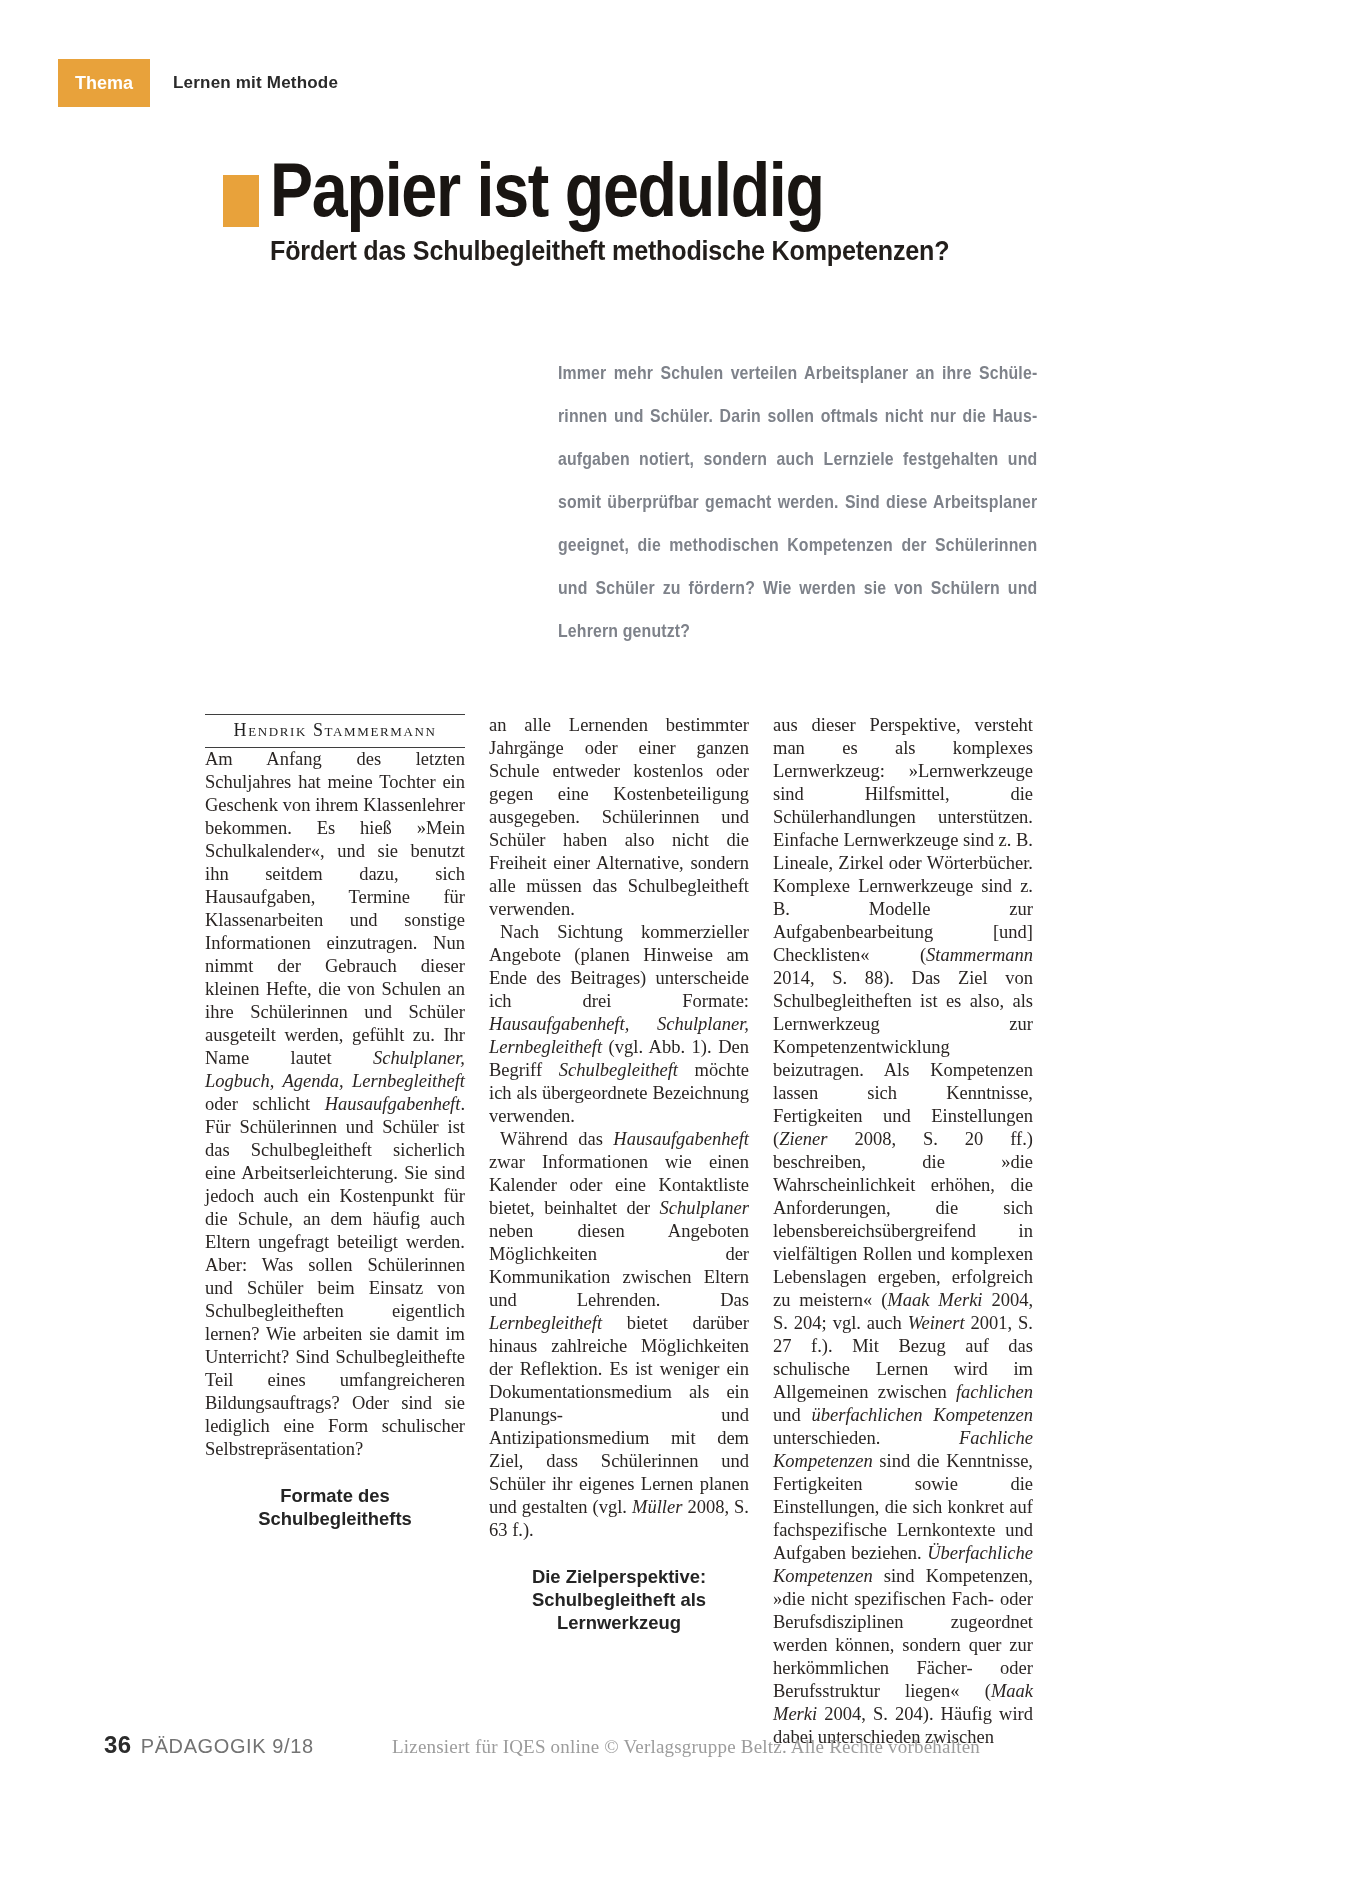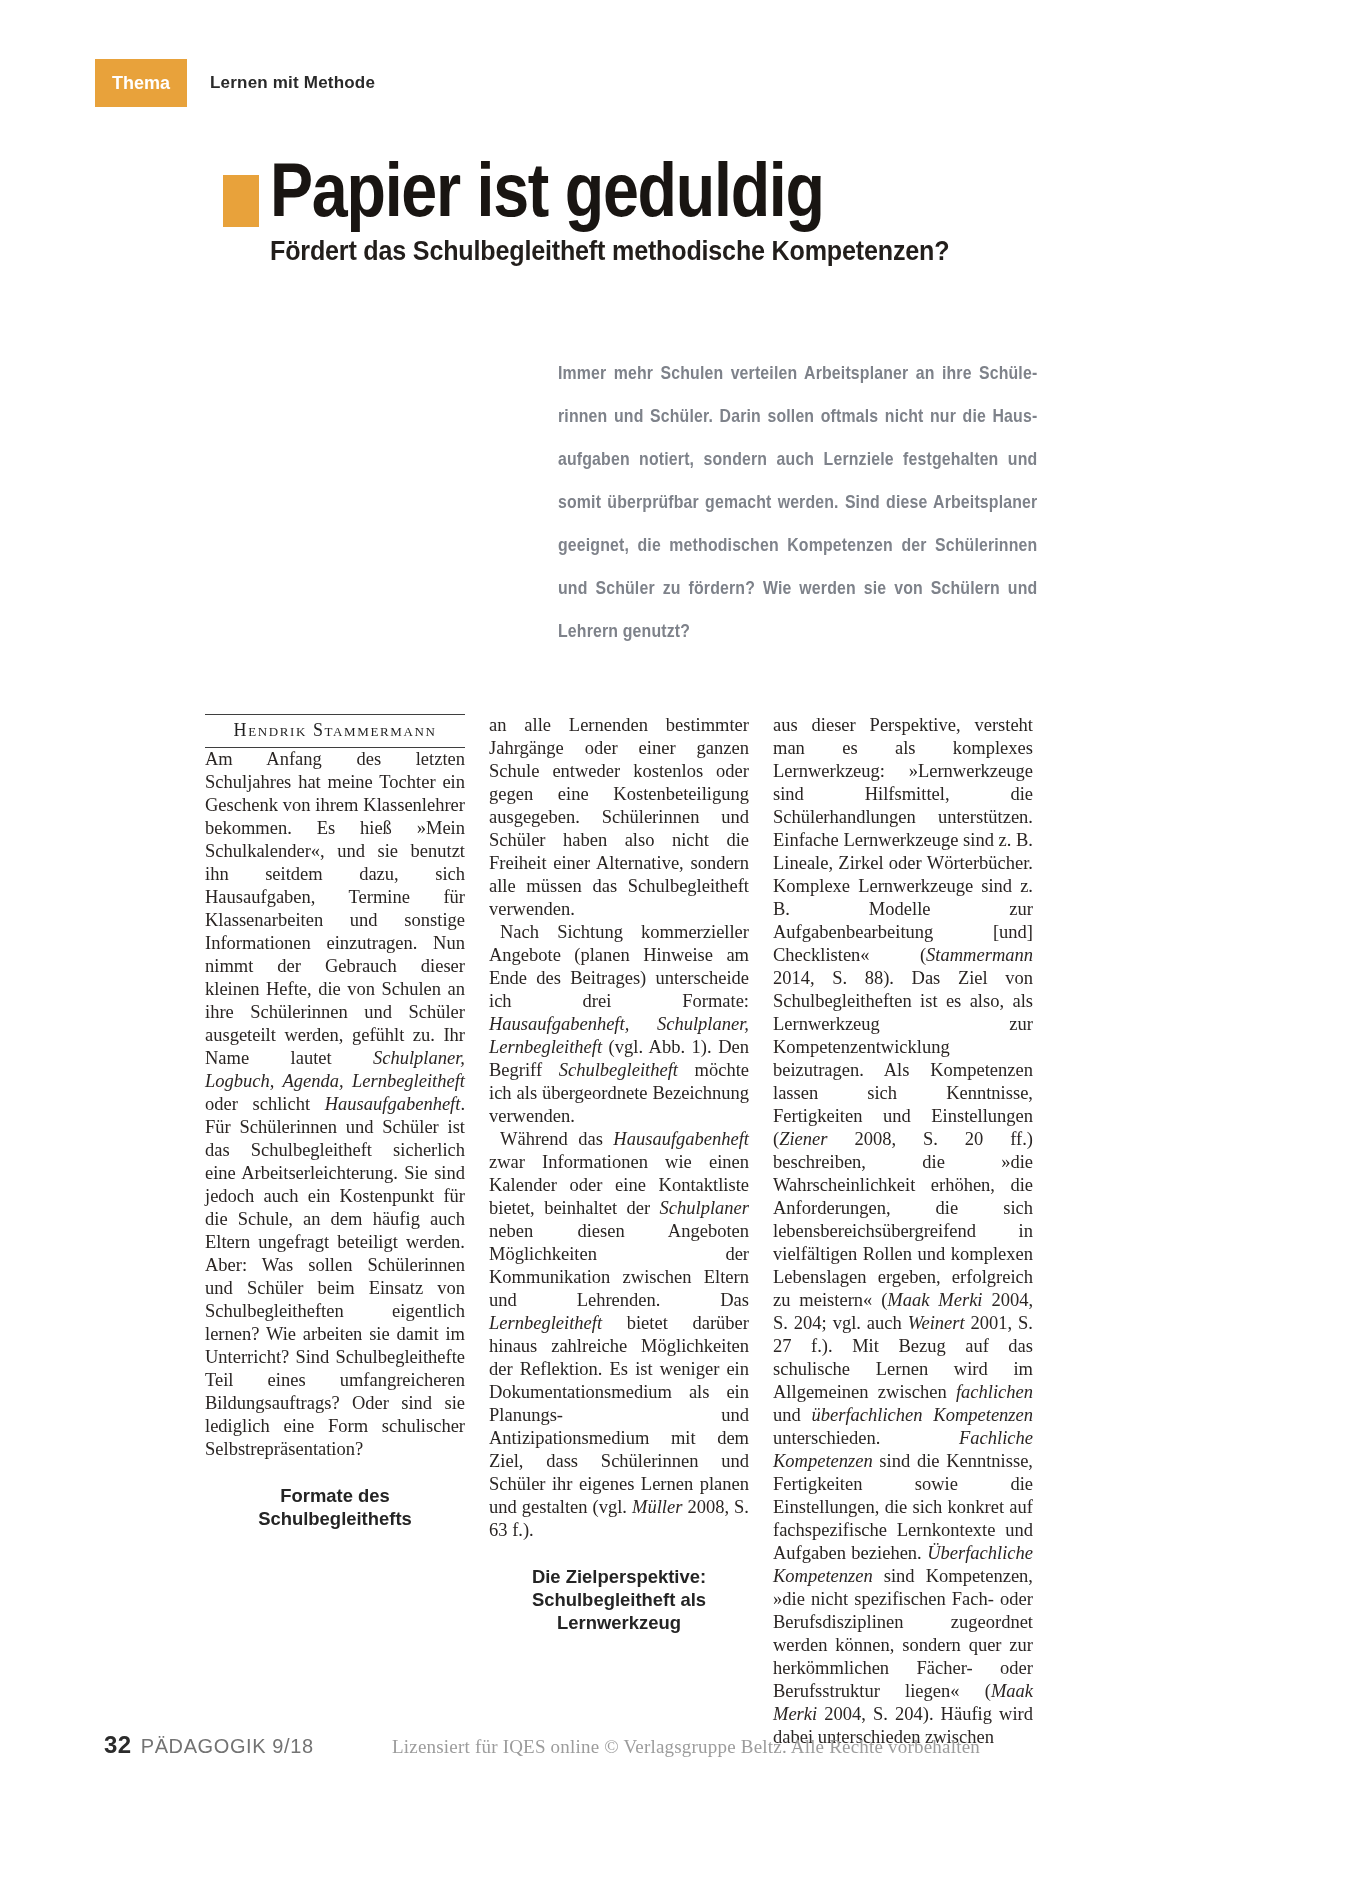--- a/index.html
+++ b/index.html
@@ -17,21 +17,21 @@
     font-family:"Liberation Serif",serif;
     color:var(--ink);
     overflow:hidden;
   }
   
   .kicker{position:absolute;left:58px;top:59px;display:flex;align-items:center;gap:23px;}
   .kicker-badge{
     width:92px;height:48px;background:var(--accent);
     display:flex;align-items:center;justify-content:center;
     color:#ffffff;font-family:"Liberation Sans",sans-serif;
-    font-weight:bold;font-size:18px;margin-left:37px;
+    font-weight:bold;font-size:18px;
   }
   .kicker-label{
     font-family:"Liberation Sans",sans-serif;
     font-weight:700;font-size:17px;color:#2a2a2a;letter-spacing:.2px;
   }
   
   .title-square{position:absolute;left:223px;top:175px;width:36px;height:52px;background:var(--accent);}
   .article-title{
     position:absolute;left:270px;top:152px;
     font-family:"Liberation Sans",sans-serif;font-weight:bold;
@@ -134,19 +134,19 @@
         <h3 class="col-heading">Die Zielperspektive:
 Schulbegleitheft als
 Lernwerkzeug</h3>
       </div>
     <div class="column">
         <p class="body-p"><span>aus dieser Perspektive, versteht man es als komplexes Lernwerkzeug: »Lernwerkzeuge sind Hilfsmittel, die Schülerhandlungen unterstützen. Einfache Lernwerkzeuge sind z. B. Lineale, Zirkel oder Wörterbücher. Komplexe Lernwerkzeuge sind z. B. Modelle zur Aufgabenbearbeitung [und] Checklisten« (</span><em>Stammermann</em><span> 2014, S. 88). Das Ziel von Schulbegleitheften ist es also, als Lernwerkzeug zur Kompetenzentwicklung beizutragen. Als Kompetenzen lassen sich Kenntnisse, Fertigkeiten und Einstellungen (</span><em>Ziener</em><span> 2008, S. 20 ff.) beschreiben, die »die Wahrscheinlichkeit erhöhen, die Anforderungen, die sich lebensbereichsübergreifend in vielfältigen Rollen und komplexen Lebenslagen ergeben, erfolgreich zu meistern« (</span><em>Maak Merki</em><span> 2004, S. 204; vgl. auch </span><em>Weinert</em><span> 2001, S. 27 f.). Mit Bezug auf das schulische Lernen wird im Allgemeinen zwischen </span><em>fachlichen</em><span> und </span><em>überfachlichen Kompetenzen</em><span> unterschieden. </span><em>Fachliche Kompetenzen</em><span> sind die Kenntnisse, Fertigkeiten sowie die Einstellungen, die sich konkret auf fachspezifische Lernkontexte und Aufgaben beziehen. </span><em>Überfachliche Kompetenzen</em><span> sind Kompetenzen, »die nicht spezifischen Fach- oder Berufsdisziplinen zugeordnet werden können, sondern quer zur herkömmlichen Fächer- oder Berufsstruktur liegen« (</span><em>Maak Merki</em><span> 2004, S. 204). Häufig wird dabei unterschieden zwischen</span></p>
       </div>
   </div>
 
   <div class="footer-mark">
-    <span class="footer-page">32</span>
+    <span class="footer-page">36</span>
     <span class="footer-journal">PÄDAGOGIK 9/18</span>
   </div>
 
   <div class="license-line">Lizensiert für IQES online © Verlagsgruppe Beltz. Alle Rechte vorbehalten</div>
 
 </div>
 
 </body></html>

